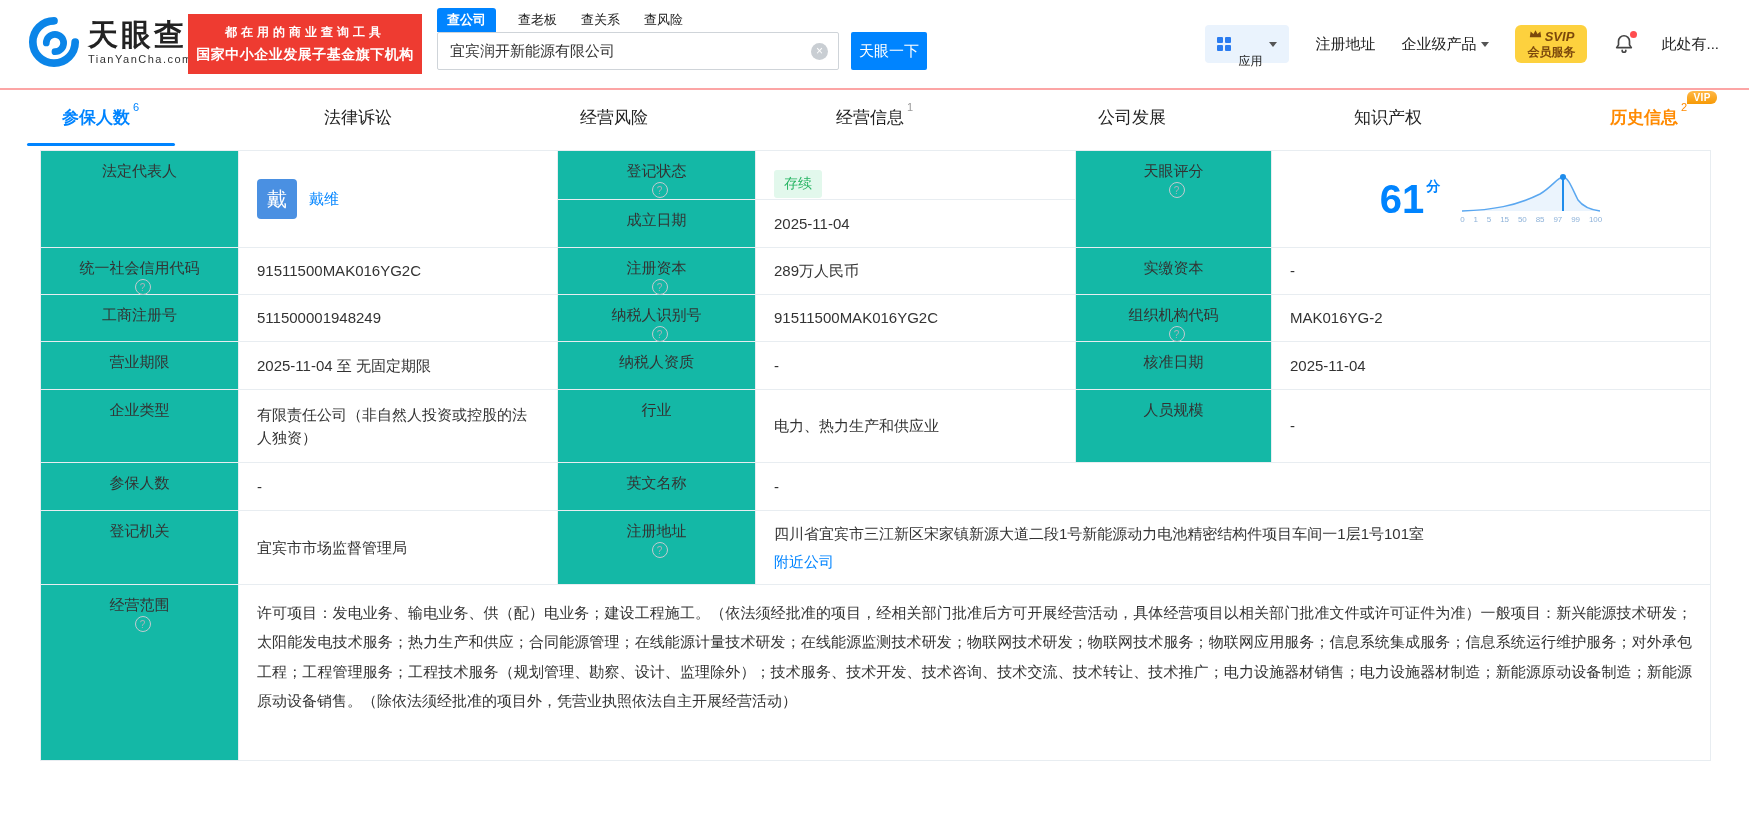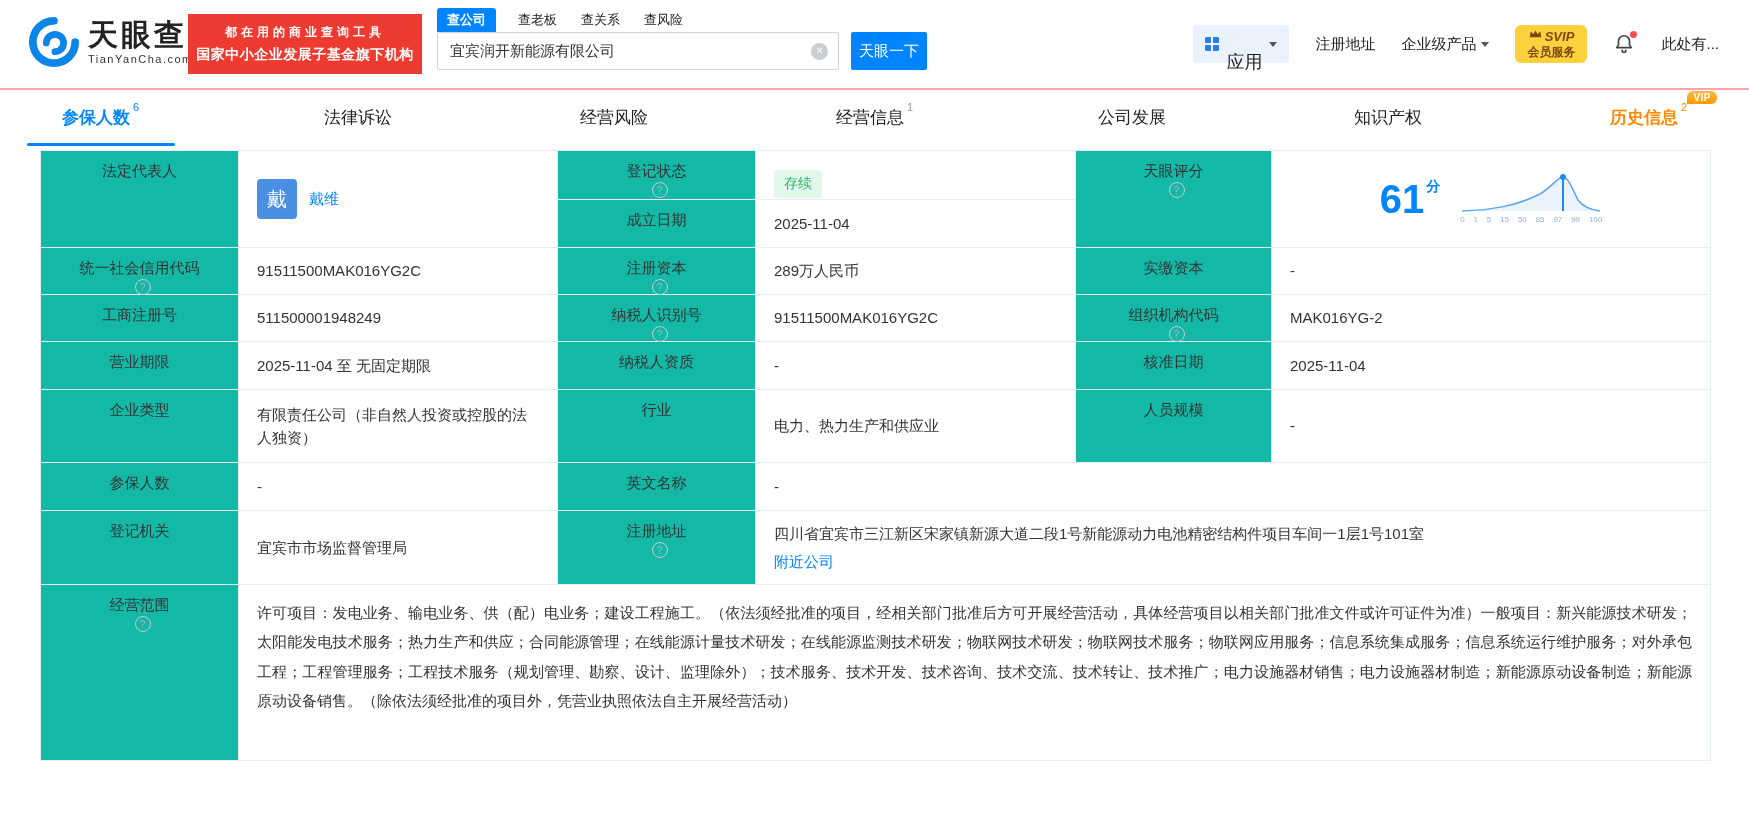--- a/index.html
+++ b/index.html
@@ -30,21 +30,21 @@
     justify-content:center;font-size:12px;cursor:pointer;flex:none;}
   .clear::before{content:"×";}
   .search-btn{margin-left:12px;width:76px;height:38px;background:#0084ff;color:#fff;border:none;border-radius:2px;
     font-size:15px;cursor:pointer;font-family:inherit;}
 
   .hnav{position:absolute;right:30px;top:25px;display:flex;align-items:center;gap:26px;height:38px;}
   .app-btn{background:#eaf3fd;border-radius:4px;height:38px;display:flex;align-items:center;gap:7px;
     padding:0 12px;cursor:pointer;}
   .grid-icon{display:grid;grid-template-columns:6px 6px;grid-template-rows:6px 6px;gap:2px;}
   .grid-icon i{background:#2b7cf0;border-radius:1px;}
-  .hlabel{font-size:18px;color:#222;margin-top:35px;}
+  .hlabel{font-size:12px;color:#222;margin-top:35px;}
   .caret{width:0;height:0;border-left:4px solid transparent;border-right:4px solid transparent;
     border-top:5px solid #555;display:inline-block;}
   .hlink{font-size:15px;color:#222;cursor:pointer;display:flex;align-items:center;gap:5px;}
   .svip{background:#fdd13e;border-radius:6px;padding:4px 12px;text-align:center;color:#7c480c;
     font-weight:700;cursor:pointer;line-height:1.2;}
   .svip1{font-size:13px;display:flex;justify-content:center;gap:3px;font-style:italic;}
   .svip2{font-size:12px;font-style:normal;}
   .bell{position:relative;cursor:pointer;display:flex;align-items:center;}
   .bell .dot{position:absolute;top:-2px;right:-2px;width:7px;height:7px;border-radius:50%;background:#ff4d4f;}
 

